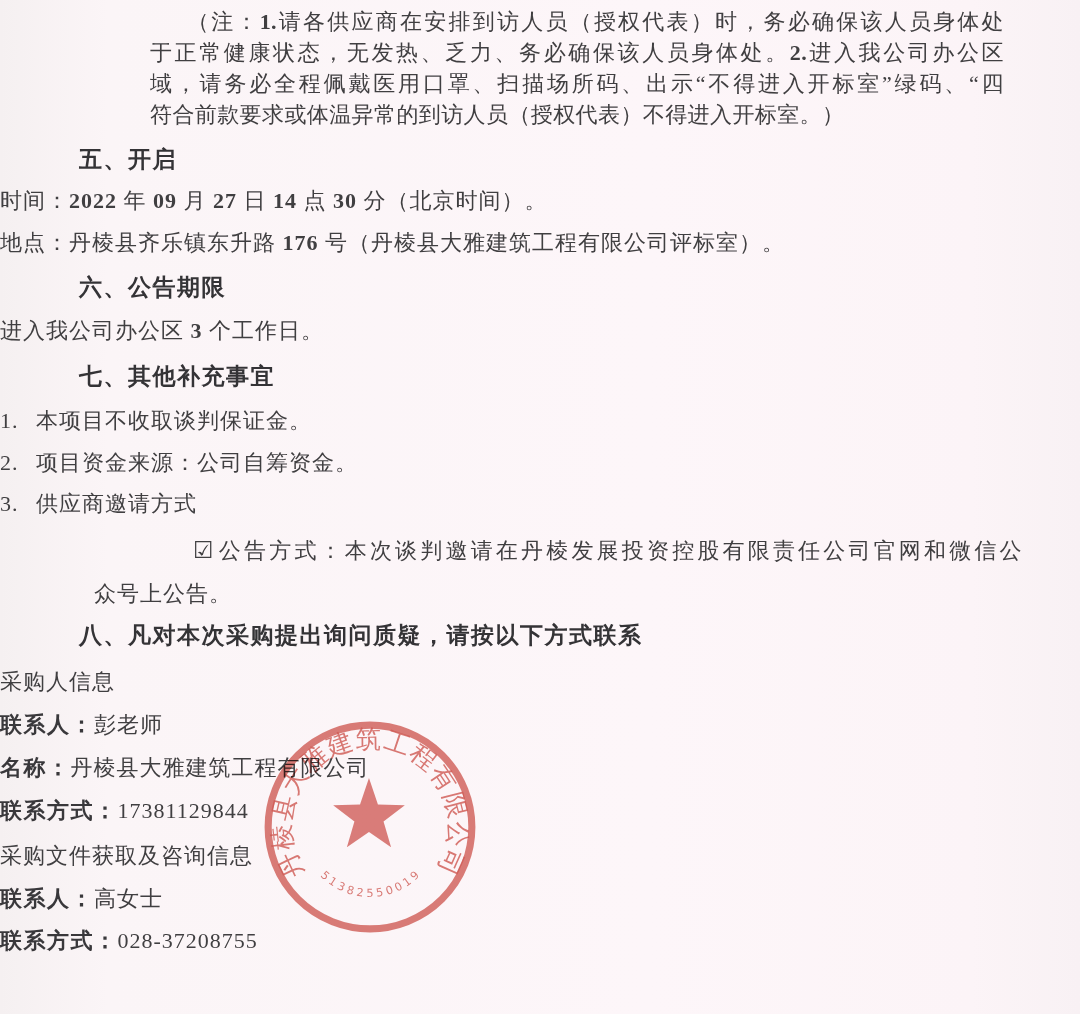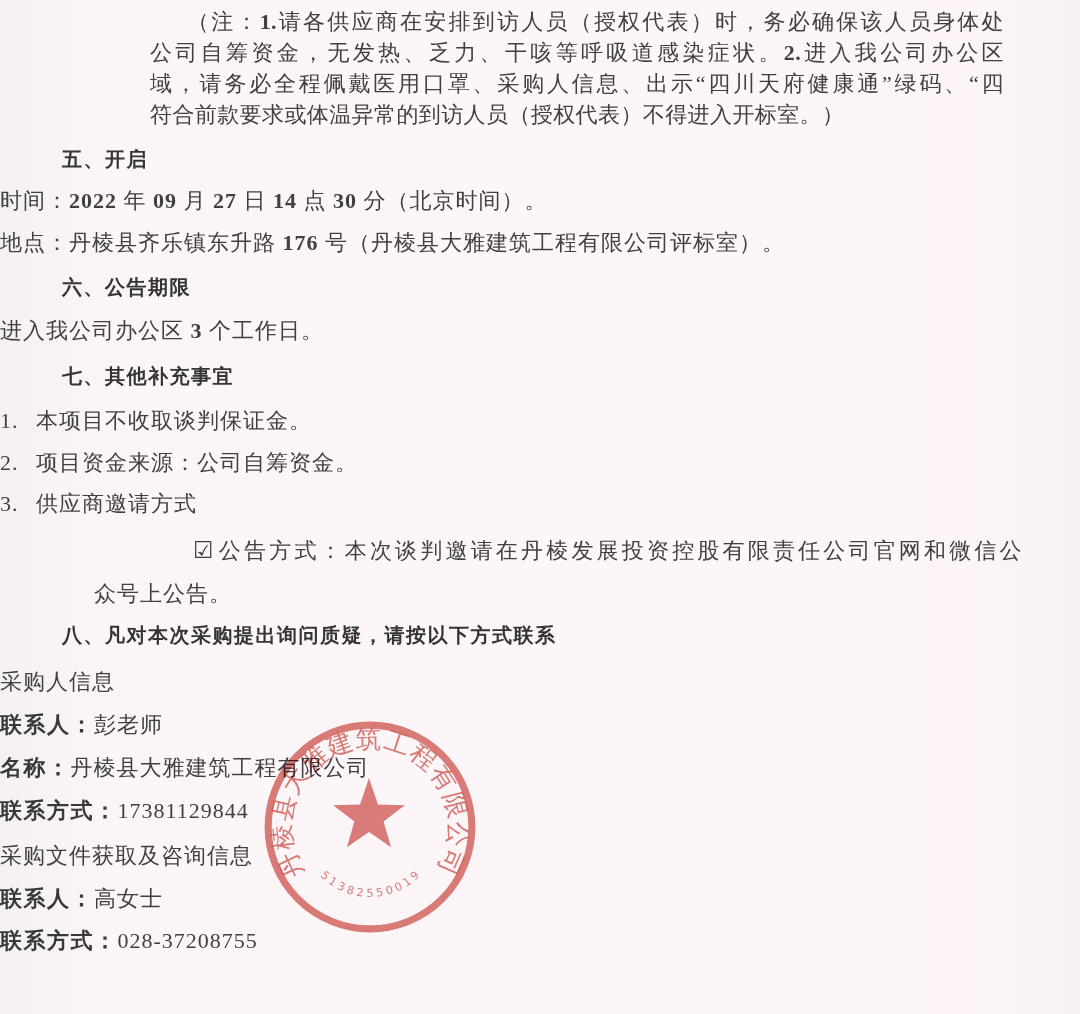--- a/index.html
+++ b/index.html
@@ -17,23 +17,23 @@
   .doc > *{line-height:24px;letter-spacing:1px;}
   .note-block{margin:0;}
   .note-line{
     margin:0 76px 0 150px;height:31px;line-height:31px;
     text-align:justify;text-align-last:justify;letter-spacing:.4px;
   }
   .note-line.first{text-indent:37px;}
   .note-line.last{text-align:left;text-align-last:left;}
   .bd{font-weight:bold;}
   .heading{
-    margin-left:62px;
+    margin-left:79px;
     font-family:"Liberation Sans","DejaVu Sans",sans-serif;
-    font-weight:bold;font-size:20px;color:#343336;letter-spacing:1.5px;
+    font-weight:bold;font-size:23px;color:#343336;letter-spacing:1.5px;
   }
   .line.list .num{display:inline-block;min-width:22px;margin-right:14px;}
   .check-line{
     margin:12px 58px 0 150px;text-indent:43px;
     text-align:justify;text-align-last:justify;letter-spacing:.4px;
   }
   .checkbox{font-family:"DejaVu Sans",sans-serif;font-size:23px;margin-right:2px;}
   .wrap-line{margin-left:94px;}
   .line .label{
     font-family:"Liberation Sans","DejaVu Sans",sans-serif;
@@ -64,22 +64,22 @@
     mix-blend-mode:multiply;opacity:.88;pointer-events:none;
   }
 </style>
 </head>
 <body>
 
 <div class="page">
   <div class="doc">
       <div class="note-block">
         <div class="note-line first"><span>（注：</span><span class="bd">1.</span><span>请各供应商在安排到访人员（授权代表）时，务必确保该人员身体处</span></div>
-        <div class="note-line"><span>公司自筹资金，无发热、乏力、干咳等呼吸道感染症状。</span><span class="bd">2.</span><span>进入我公司办公区</span></div>
-        <div class="note-line"><span>域，请务必全程佩戴医用口罩、采购人信息、出示“四川天府健康通”绿码、“四</span></div>
+        <div class="note-line"><span>于正常健康状态，无发热、乏力、务必确保该人员身体处。</span><span class="bd">2.</span><span>进入我公司办公区</span></div>
+        <div class="note-line"><span>域，请务必全程佩戴医用口罩、扫描场所码、出示“不得进入开标室”绿码、“四</span></div>
         <div class="note-line last"><span>符合前款要求或体温异常的到访人员（授权代表）不得进入开标室。）</span></div>
       </div>
       <div class="heading">五、开启</div>
       <div class="line rich"><span>时间：</span><span class="bd">2022</span><span> 年 </span><span class="bd">09</span><span> 月 </span><span class="bd">27</span><span> 日 </span><span class="bd">14</span><span> 点 </span><span class="bd">30</span><span> 分（北京时间）。</span></div>
       <div class="line rich"><span>地点：丹棱县齐乐镇东升路 </span><span class="bd">176</span><span> 号（丹棱县大雅建筑工程有限公司评标室）。</span></div>
       <div class="heading">六、公告期限</div>
       <div class="line rich"><span>进入我公司办公区 </span><span class="bd">3</span><span> 个工作日。</span></div>
       <div class="heading">七、其他补充事宜</div>
       <div class="line list"><span class="num">1.</span><span>本项目不收取谈判保证金。</span></div>
       <div class="line list"><span class="num">2.</span><span>项目资金来源：公司自筹资金。</span></div>

